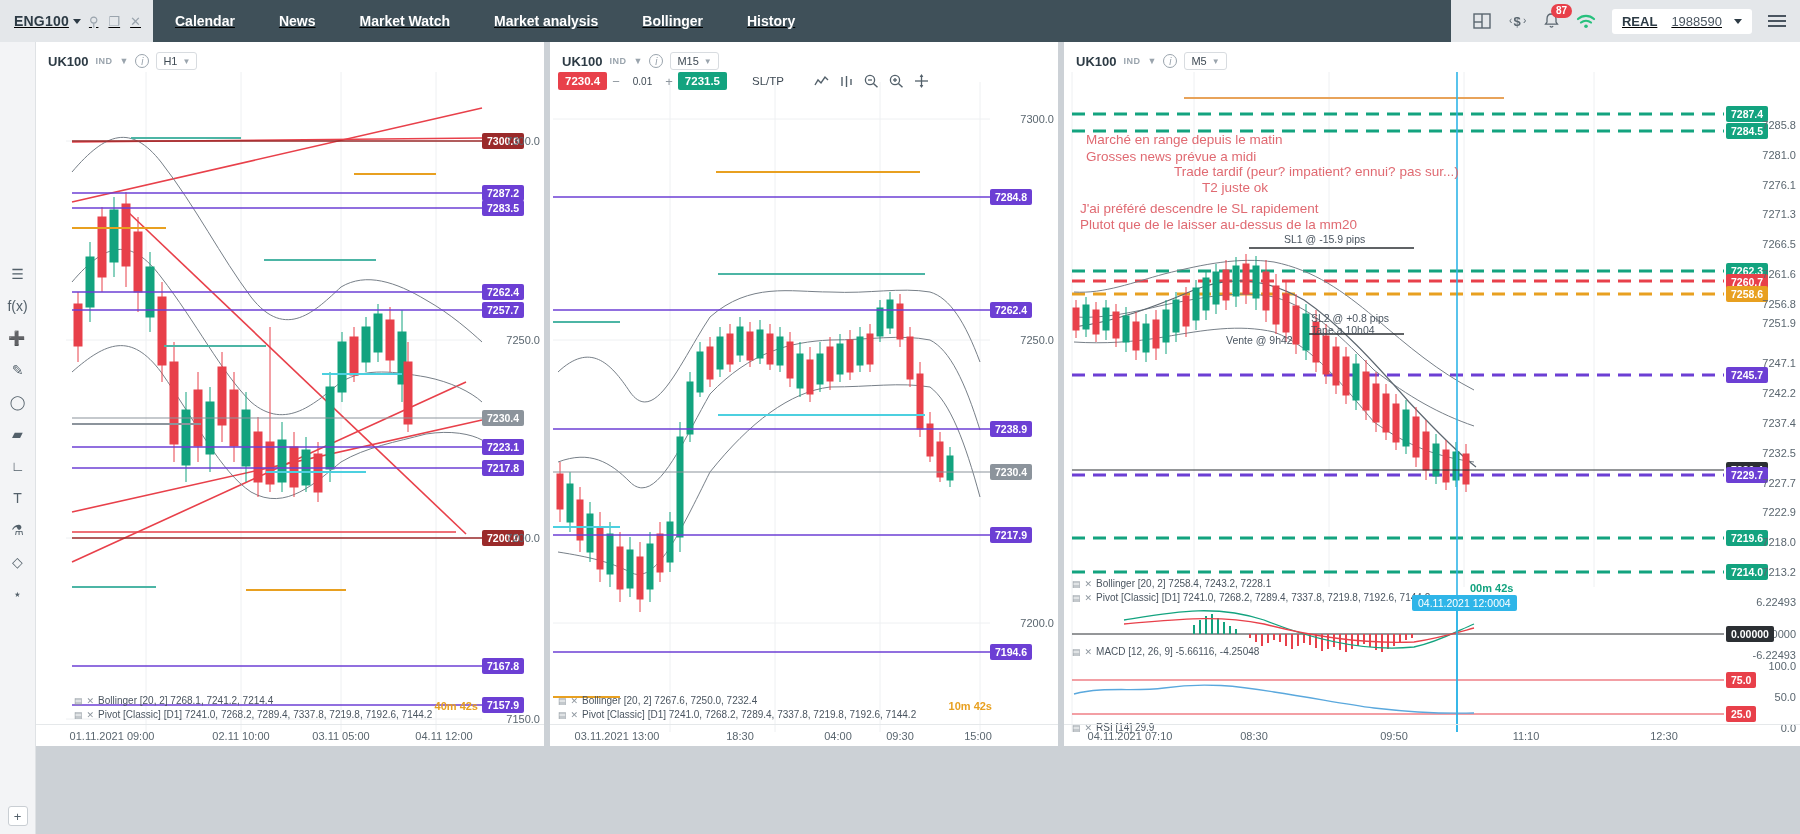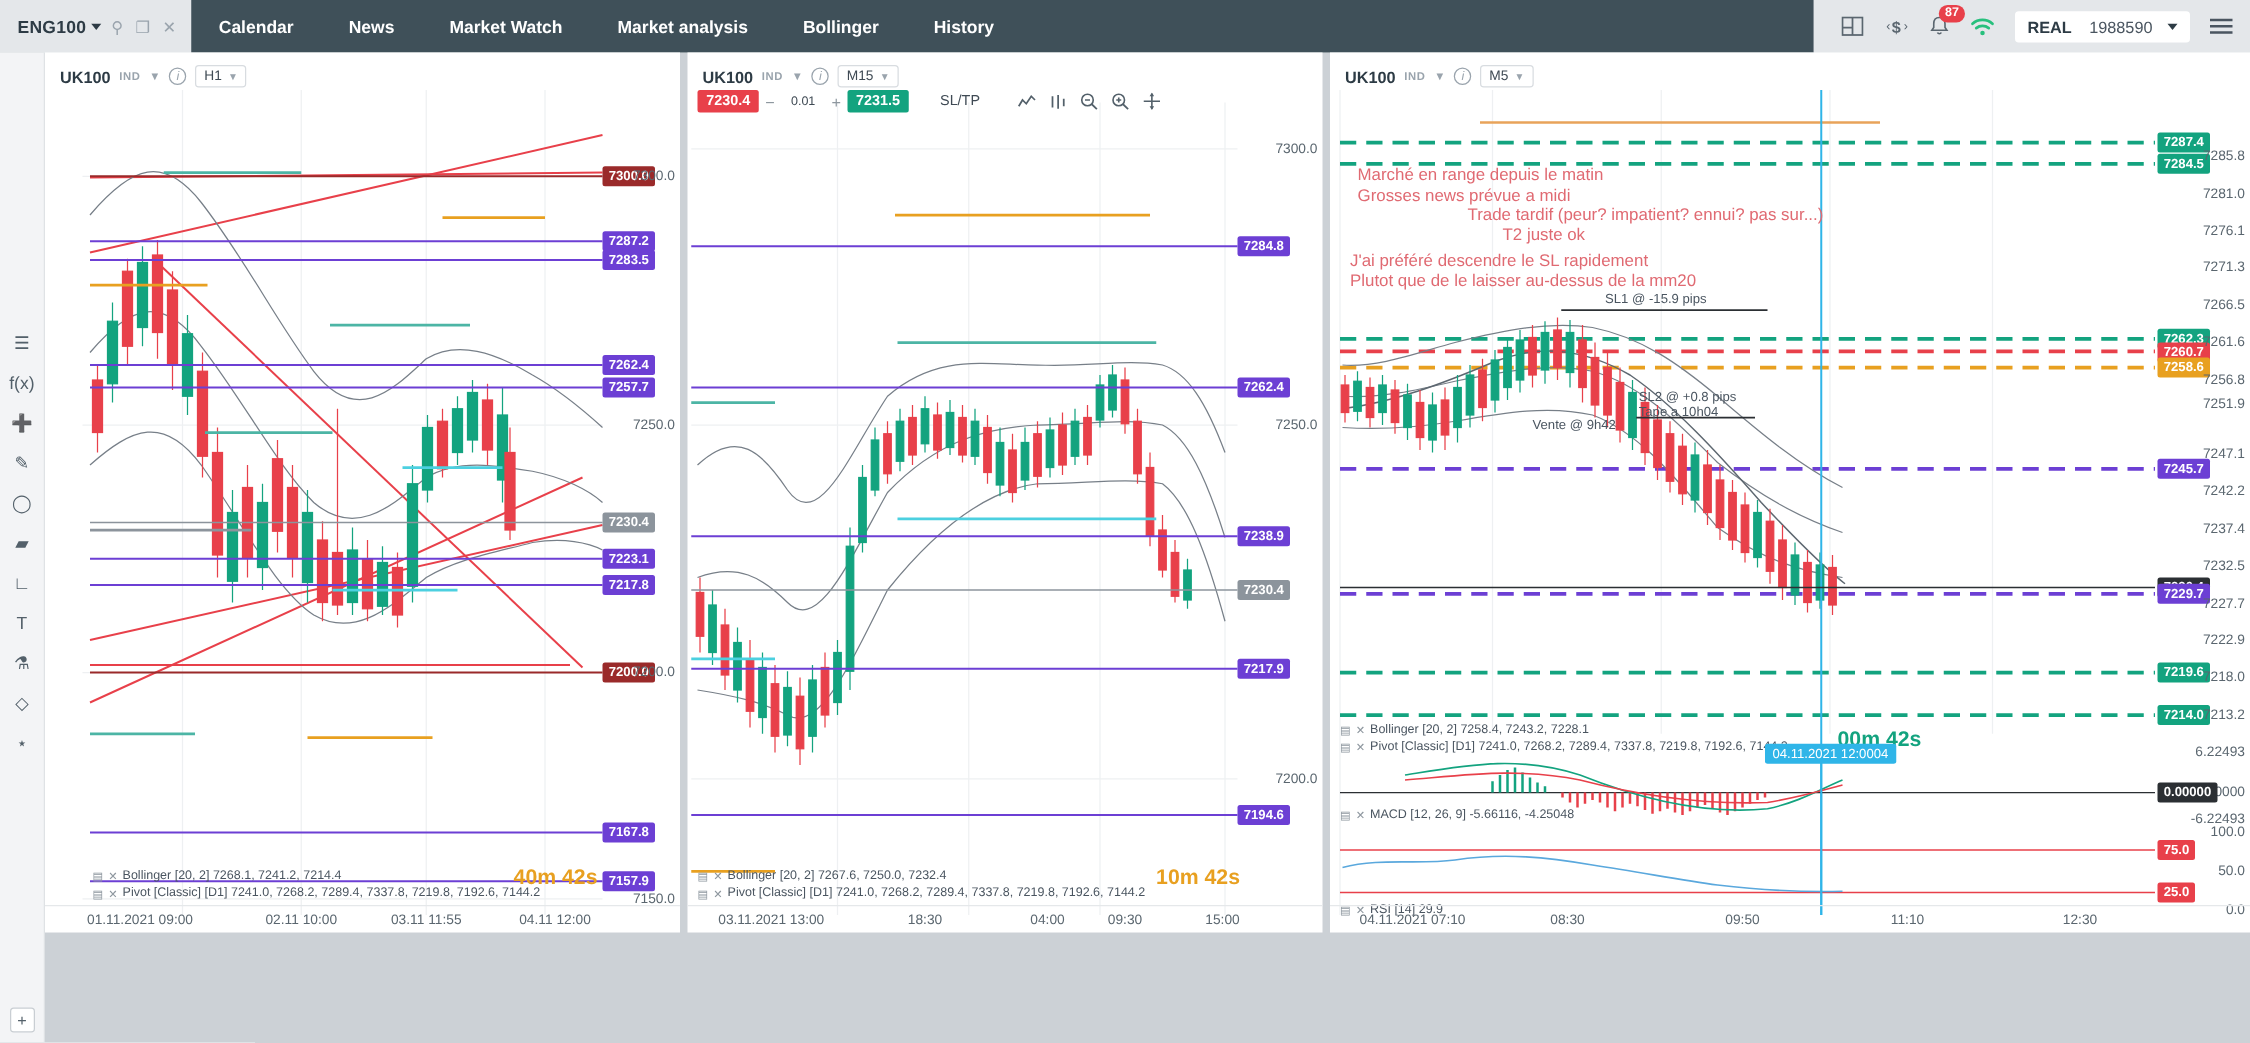--- a/index.html
+++ b/index.html
@@ -3,21 +3,21 @@
 <meta charset="utf-8">
 <style>
   * { box-sizing: border-box; margin:0; padding:0; }
   body {
     width:1800px; height:834px;
     font-family:"Liberation Sans", sans-serif;
     background:#ffffff; overflow:hidden;
     -webkit-font-smoothing:antialiased;
   }
   
-  .topbar { height:42px; background:#e4e7ea; display:flex; align-items:stretch; position:relative; }
+  .topbar { height:42px; background:#e4e7ea; display:flex; align-items:stretch; position:relative;text-decoration:underline; }
   .sym-tab { display:flex; align-items:center; gap:6px; padding:0 10px 0 14px; background:#e4e7ea; }
   .sym-name { font-size:14px; font-weight:bold; color:#2d3b45; letter-spacing:.2px; }
   .caret { width:0;height:0;border-left:4px solid transparent;border-right:4px solid transparent;border-top:5px solid #2d3b45; margin-left:-2px;}
   .tabicon { color:#9aa4ad; font-size:13px; padding:0 2px; line-height:1; }
   .navwrap { background:#3f5059; display:flex; align-items:center; flex:1; }
   .navitem { color:#fff; font-size:14px; font-weight:bold; padding:0 22px; line-height:42px; white-space:nowrap; }
   .rightwrap { background:#e4e7ea; display:flex; align-items:center; gap:16px; padding:0 14px 0 22px; }
   .icn { color:#5a666f; display:flex; align-items:center; }
   .bell-wrap { position:relative; }
   .badge { position:absolute; top:-8px; left:8px; background:#e8404a; color:#fff; font-size:10px;
@@ -68,21 +68,21 @@
   .tag { position:absolute; font-size:10.5px; color:#fff; font-weight:bold; padding:2px 5px;
          border-radius:2px; transform:translateY(-50%); white-space:nowrap; }
 
   .legend { position:absolute; font-size:10px; color:#4a5560; white-space:nowrap; display:flex; align-items:center; gap:4px;}
   .legend .gx { color:#8e979f; font-size:9px; }
   .legend .eye { color:#8e979f; font-size:9px; }
 
   .note { position:absolute; color:#e06a72; font-size:13.5px; white-space:nowrap; }
   .notedark { position:absolute; color:#4a5560; font-size:10.5px; white-space:nowrap; }
 
-  .timer { position:absolute; font-size:17px; font-weight:bold; }
+  .timer { position:absolute; font-size:11px; font-weight:bold; }
 
   svg { display:block; }
 </style>
 </head>
 <body>
 
 <div class="topbar">
   <div class="sym-tab">
     <span class="sym-name">ENG100</span>
     <span class="caret"></span>
@@ -377,21 +377,21 @@
     <div class="legend" style="left:38px; bottom:26px;">
       <span class="eye">▤</span>
       <span class="gx">✕</span>
       <span>Pivot [Classic] [D1] 7241.0, 7268.2, 7289.4, 7337.8, 7219.8, 7192.6, 7144.2</span>
     </div>
     <div class="timer" style="right:66px; bottom:34px; color:#e8a020;">40m 42s</div>
 
     <div class="taxis">
       <span class="tlbl" style="left:76px">01.11.2021 09:00</span>
       <span class="tlbl" style="left:205px">02.11 10:00</span>
-      <span class="tlbl" style="left:305px">03.11 11:55</span>
+      <span class="tlbl" style="left:305px">03.11 05:00</span>
       <span class="tlbl" style="left:408px">04.11 12:00</span>
     </div>
   </div>
 
   <div class="chart c2">
     <div class="chdr">
       <span class="sym">UK100</span>
       <span class="ind">IND</span>
       <span class="dd">▼</span>
       <span class="info">i</span>

